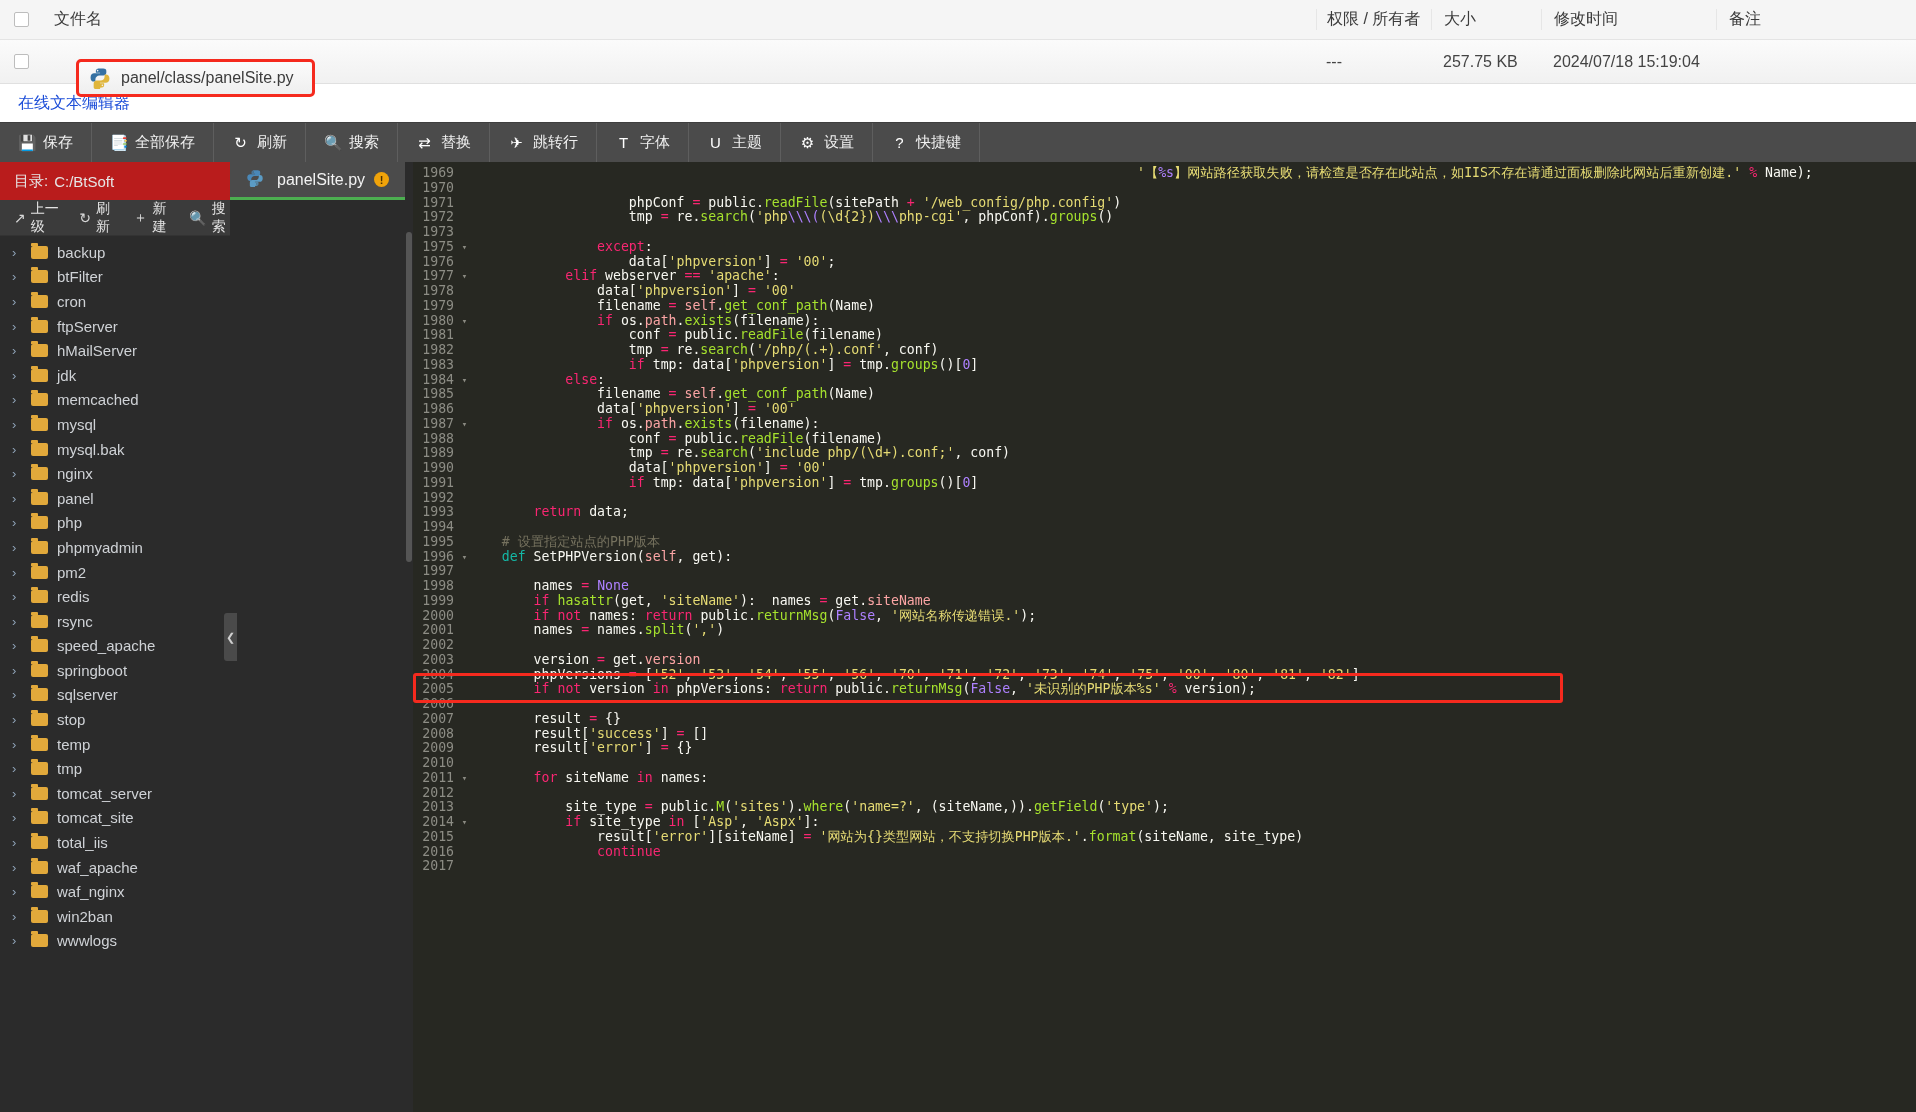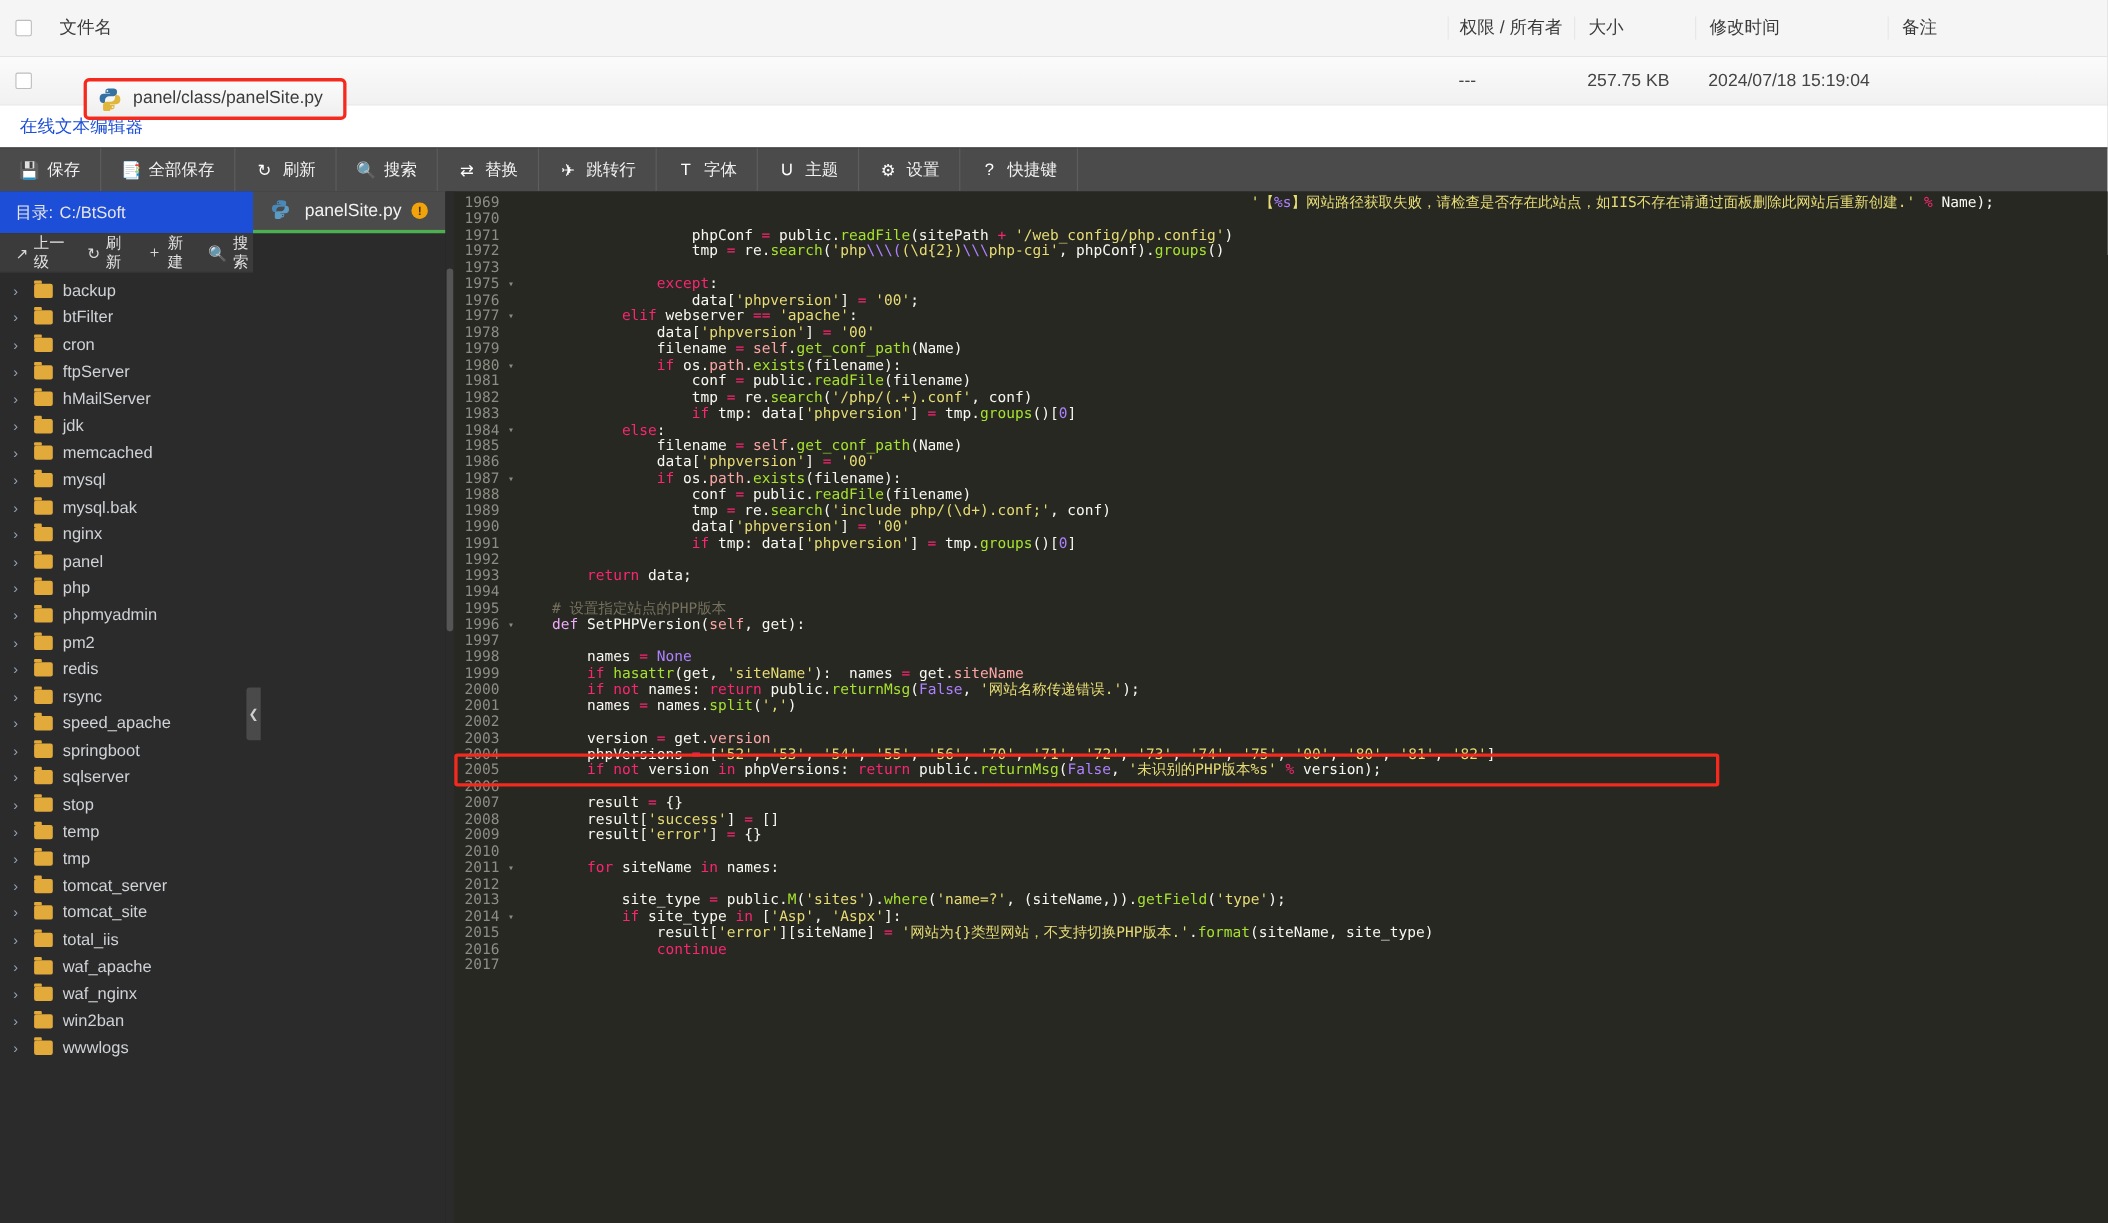--- a/index.html
+++ b/index.html
@@ -4,21 +4,21 @@
 <style>
   * { box-sizing: border-box; margin: 0; padding: 0; }
   html, body {
     width: 1916px; height: 1112px;
     font-family: "Liberation Sans", sans-serif;
     background: #ffffff; overflow: hidden;
   }
 
   
   #file-table { width: 100%; }
-  .fl-row { display: flex; align-items: center; height: 52px; font-size: 16px; color: #444; }
+  .fl-row { display: flex; align-items: center; height: 40px; font-size: 16px; color: #444; }
   .fl-head { background: #f5f5f5; border-bottom: 1px solid #e4e4e4; }
   .fl-body { background: linear-gradient(#fbfbfb,#f1f1f1); border-bottom: 1px solid #e0e0e0; height: 44px; }
   .fl-check { width: 42px; display:flex; align-items:center; justify-content:center; }
   .cbx { width: 15px; height: 15px; border: 1px solid #bdbdbd; background: #fff; border-radius: 2px; display:block; }
   .fl-name { flex: 1 1 auto; padding-left: 12px; position: relative; }
   .fl-perm { width: 115px; text-align: left; padding-left: 10px; border-left: 1px solid #e6e6e6; }
   .fl-size { width: 110px; padding-left: 12px; border-left: 1px solid #e6e6e6; }
   .fl-time { width: 175px; padding-left: 12px; border-left: 1px solid #e6e6e6; }
   .fl-note { width: 200px; padding-left: 12px; border-left: 1px solid #e6e6e6; }
   .fl-body .fl-perm, .fl-body .fl-size, .fl-body .fl-time, .fl-body .fl-note { border-left: none; }
@@ -45,21 +45,21 @@
       color: #f0f0f0; font-size: 15px; border-right: 1px solid #5e5e5e; cursor: pointer; }
   .tb-btn:first-child { border-left: none; }
   .tb-ico { font-size: 15px; width: 17px; text-align: center; display:inline-block; color:#fff; }
 
   
   #workspace { display: flex; height: calc(1112px - 40px - 44px - 38px - 40px); background: #2b2b2b; position: relative; }
 
   
   #sidebar { width: 230px; background: #2b2b2b; display: flex; flex-direction: column; flex: 0 0 230px; }
   #dir-path { height: 38px; display:flex; align-items:center; padding-left: 14px;
-      color: #e6e6e6; font-size: 15px; background: #1d4ed8; }
+      color: #e6e6e6; font-size: 15px; background: #b91c1c; }
   #dir-nav { height: 36px; display: flex; align-items: center; gap: 18px; padding-left: 14px;
       background: #3b3b3b; border-bottom: 1px solid #333; }
   .nav-btn { display: flex; align-items: center; gap: 5px; color: #e2e2e2; font-size: 14px; cursor: pointer; }
   .nav-ico { color: #d8d8d8; font-size: 14px; }
   #tree { overflow: hidden; padding-top: 4px; flex: 1 1 auto; }
   .tree-item { display: flex; align-items: center; height: 24.6px; padding-left: 12px; gap: 9px;
       color: #cfd2d6; font-size: 15px; cursor: pointer; }
   .chev { color: #8fa3b8; font-size: 13px; width: 10px; }
   .folder { width: 17px; height: 13px; background: #e2a93b; border-radius: 2px; position: relative; flex: 0 0 17px; }
   .folder:before { content:""; position:absolute; left:0; top:-3px; width:7px; height:3px;
@@ -84,21 +84,21 @@
   #code-scroll-left { position:absolute; left:0; top:0; width:8px; height:100%; background:#2b2b2b; }
   #code-scroll-thumb { position:absolute; left:1px; top:70px; width:6px; height:330px; background:#555; border-radius:3px; }
   .code-lines { position: relative; padding-top: 4px; }
   .cl { display: flex; height: 14.75px; white-space: pre; }
   .ln { width: 54px; flex: 0 0 54px; text-align: right; padding-right: 5px; color: #8d8d85; user-select:none;padding-left:10px; }
   .fold { width: 11px; flex: 0 0 11px; color: #8a8a82; font-size: 9px; text-align:center; }
   .src { flex: 1 1 auto; color: #f8f8f2; }
 
   
   .t-kw  { color: #f92672; }
-  .t-def { color: #f0abfc; }
+  .t-def { color: #14b8a6; }
   .t-fn  { color: #a6e22e; }
   .t-str { color: #e6db74; }
   .t-num { color: #ae81ff; }
   .t-cmt { color: #75715e; }
   .t-op  { color: #f92672; }
   .t-self{ color: #fca5a5; }
   .t-pl  { color: #f8f8f2; }
   .t-esc { color: #ae81ff; }
 
   

